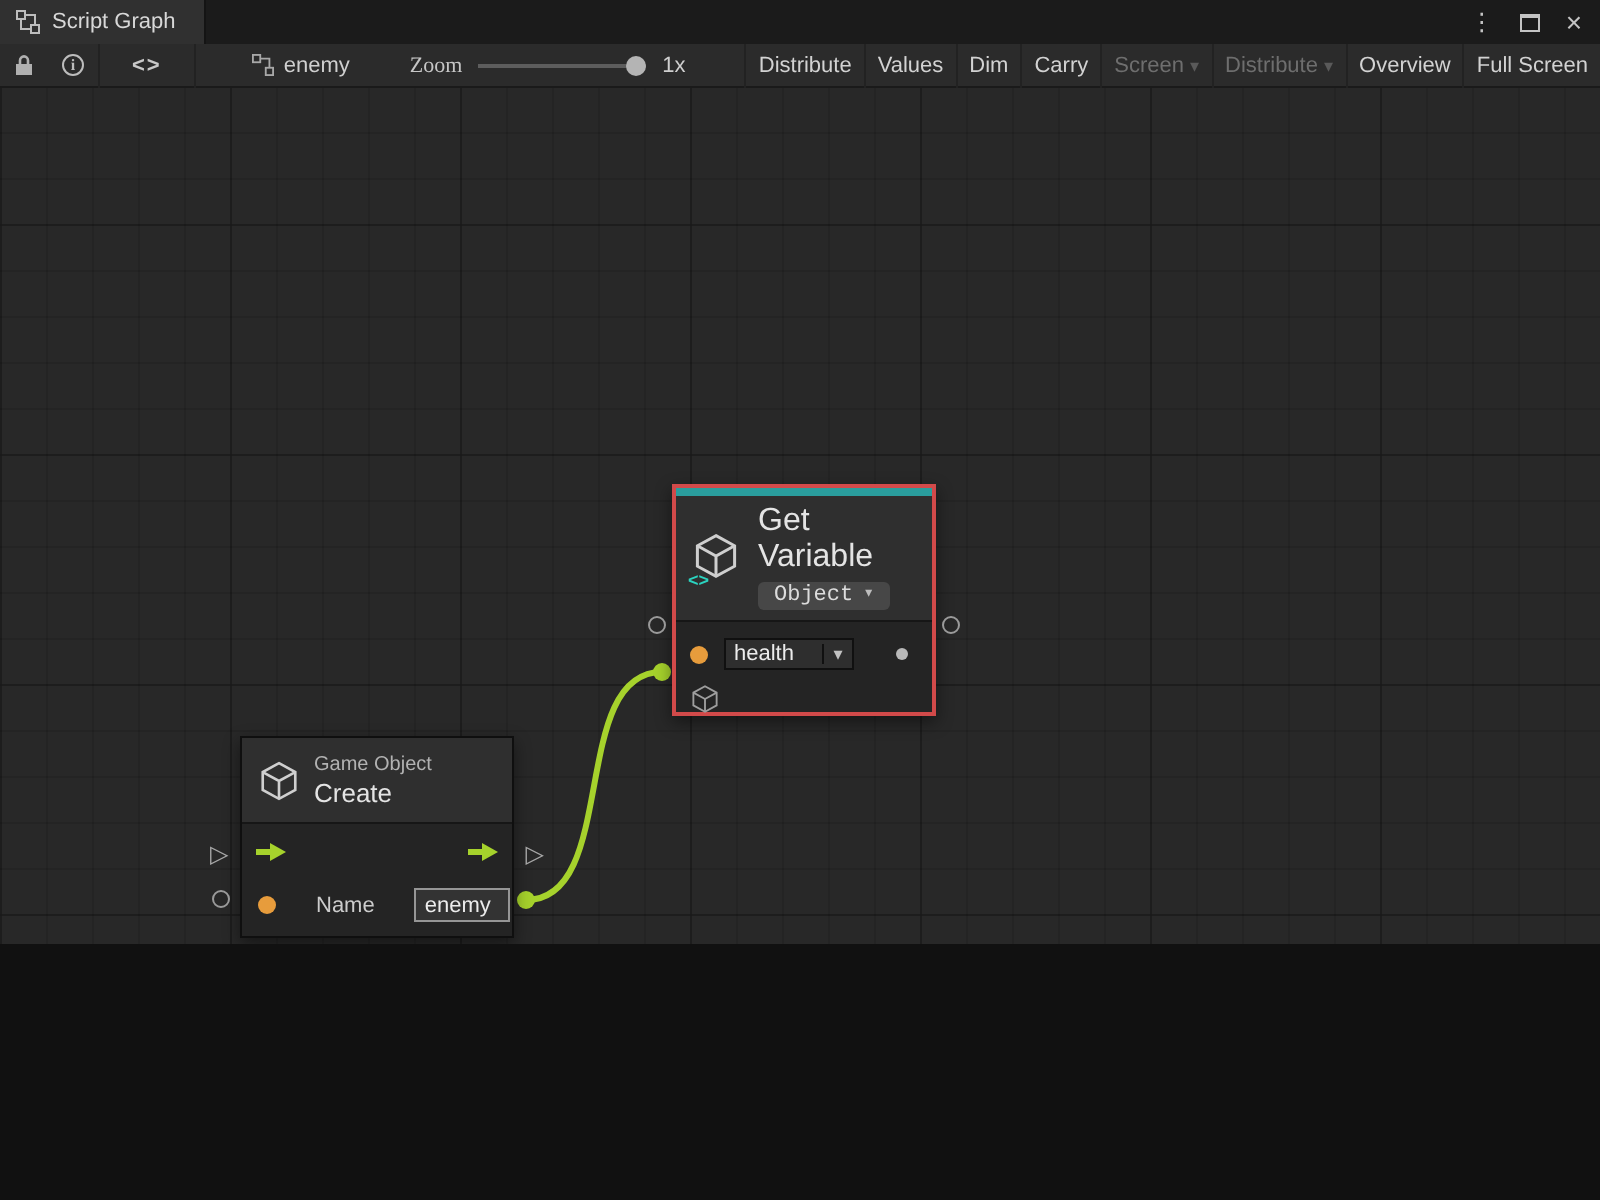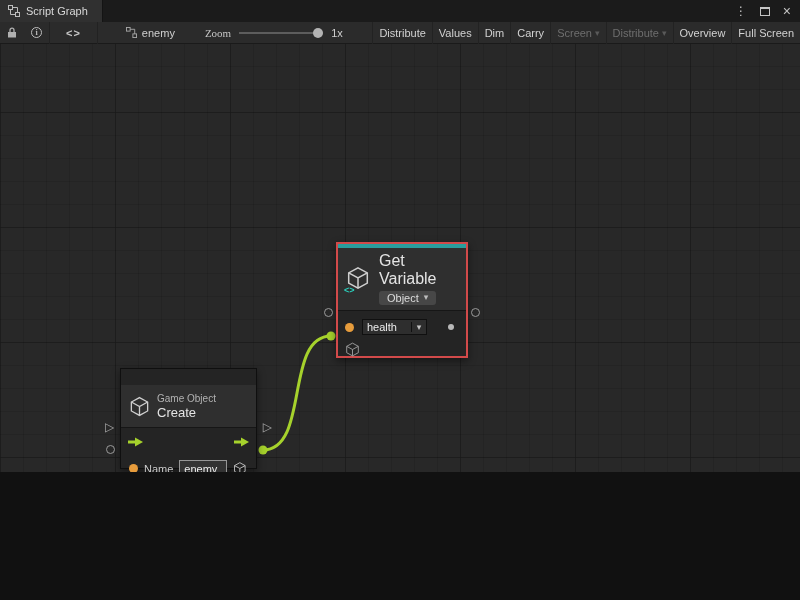--- a/index.html
+++ b/index.html
@@ -38,55 +38,55 @@
       linear-gradient(to bottom, rgba(0,0,0,0.10) 1px, transparent 1px),
       linear-gradient(to right, #202020 1px, transparent 1px),
       linear-gradient(to bottom, #202020 1px, transparent 1px);
     background-size: 23px 23px, 23px 23px, 115px 115px, 115px 115px;
     background-position: 0 0, 0 22px, 0 0, 0 68px;
   }
   .edges { position:absolute; top:0; left:0; pointer-events:none; }
 
   
   .node { position:absolute; background:#242424; border:1px solid #0f0f0f; box-shadow:0 3px 8px rgba(0,0,0,0.45); }
-  .node-header { background:#2f2f2f; display:flex; align-items:center; gap:7px; padding:0 8px; border-bottom:1px solid #161616;margin-top:16px; }
+  .node-header { background:#2f2f2f; display:flex; align-items:center; gap:7px; padding:0 8px; border-bottom:1px solid #161616; }
   .node-title { color:#e4e4e4; font-size:16px; }
   .node-caption { color:#b2b2b2; font-size:10px; }
   .cube-icon { display:block; }
   .dot-orange { width:9px; height:9px; border-radius:50%; background:#e79c3c; flex:0 0 auto; }
   .dot-gray { width:6px; height:6px; border-radius:50%; background:#b8b8b8; flex:0 0 auto; }
   .port-circle { position:absolute; width:9px; height:9px; border:1px solid #9a9a9a; border-radius:50%; background:transparent; }
   .port-triangle { position:absolute; color:#a8a8a8; font-size:12px; line-height:1; }
   .field { background:#2e2e2e; border:1px solid #101010; color:#ececec; font-size:11px; font-family:"Liberation Sans", sans-serif; padding:1px 4px; outline:none; }
   .combo { display:flex; align-items:center; border:1px solid #101010; background:#2e2e2e; }
   .combo input { border:none; background:transparent; width:48px; }
   .combo .combo-caret { width:15px; display:flex; align-items:center; justify-content:center; border-left:1px solid #101010; color:#c2c2c2; font-size:9px; }
 
   
   .node-getvar { left:336px; top:198px; width:132px; height:116px; border:2px solid #d24a4a; background:#242424; }
   .teal-strip { height:4px; background:#2a9d9d; }
   .gv-header { display:flex; align-items:center; gap:7px; padding:4px 8px 5px 8px; background:#2f2f2f; border-bottom:1px solid #161616; }
   .gv-icon-wrap { position:relative; width:26px; height:26px; flex:0 0 auto; }
   .gv-icon-wrap .code-badge { position:absolute; left:-2px; bottom:-3px; color:#2bd4c0; font-size:9px; font-weight:bold; letter-spacing:0; }
   .gv-head-col { display:flex; flex-direction:column; align-items:flex-start; gap:3px; }
-  .chip { display:inline-flex; align-items:flex-start; gap:5px; background:#474747; border-radius:3px; padding:1px 8px; color:#dcdcdc; font-size:11px; cursor:default; }
+  .chip { display:inline-flex; align-items:flex-start; gap:5px; background:#474747; border-radius:3px; padding:1px 8px; color:#dcdcdc; font-size:11px; cursor:default;font-family:Liberation Mono, monospace; }
   .chip .caret { font-size:9px; color:#bdbdbd; }
   .gv-body { padding:6px 6px 4px 7px; }
   .gv-row1 { display:flex; align-items:center; gap:8px; height:20px; }
   .gv-row1 .dot-gray { margin-left:auto; margin-right:6px; }
   .gv-row2 { margin-top:5px; }
 
   
   .node-create { left:120px; top:324px; width:137px; height:101px; }
   .cr-header { height:43px; }
   .cr-head-col { display:flex; flex-direction:column; gap:1px; }
   .cr-title { color:#e4e4e4; font-size:13px; }
   .cr-row { display:flex; align-items:center; height:27px; padding:0 6px; }
   .cr-row-flow { justify-content:space-between; }
-  .cr-row-name { gap:6px; padding-left:8px; }
+  .cr-row-name { gap:20px; padding-left:8px; }
   .cr-row-name .name-label { color:#cccccc; font-size:11px; }
   .cr-row-name .field { width:48px; height:17px; border:1px solid #969696; background:#333333; }
   .cr-row-name .cube-icon { margin-left:auto; margin-right:3px; }
 </style>
 </head>
 <body>
 
 <div id="app">
 
   <div class="titlebar">

